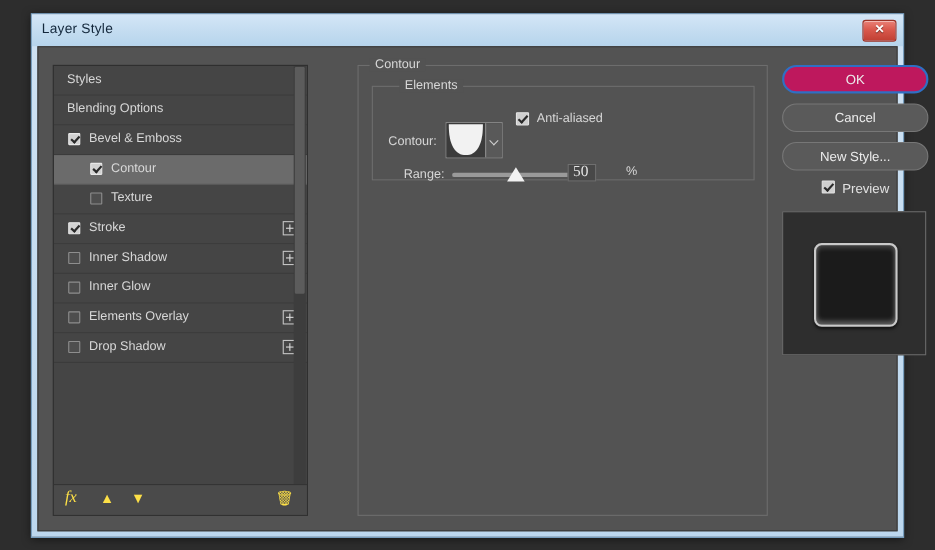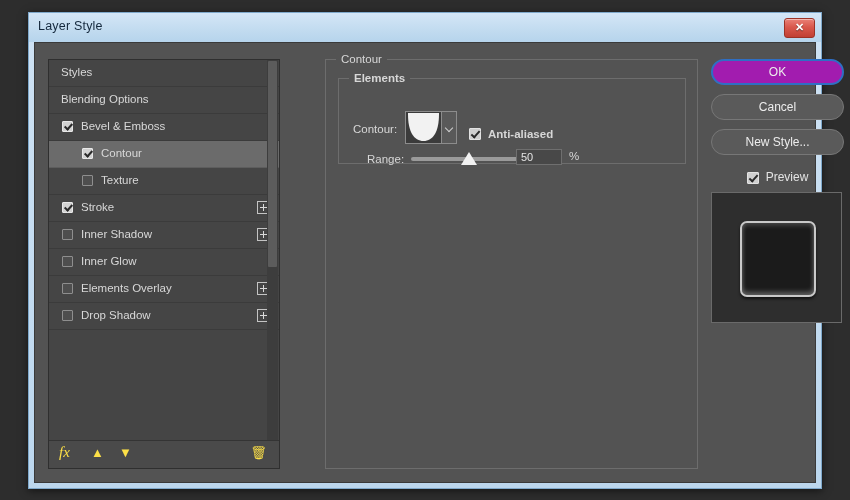--- a/index.html
+++ b/index.html
@@ -232,21 +232,21 @@
   }
   #elements-group {
     position: absolute;
     left: 12px;
     top: 18px;
     width: 348px;
     height: 86px;
     box-sizing: border-box;
     border: 1px solid #6d6d6d;
   }
-  #elements-group .group-legend { left: 10px; font-weight: bold; }
+  #elements-group .group-legend { left: 24px; }
 
   .field-label {
     position: absolute;
     font-size: 11.5px;
     color: #d7d7d7;
   }
   #lbl-contour { left: 14px; top: 44px; }
   #lbl-range   { left: 28px; top: 74px; }
 
   
@@ -285,25 +285,24 @@
     height: 5px;
     border: solid #d0d0d0;
     border-width: 0 1px 1px 0;
     transform: rotate(45deg);
   }
 
   
   #aa-wrap {
     position: absolute;
     left: 130px;
-    top: 49px;
+    top: 23px;
     display: flex;
     align-items: flex-start;
     cursor: pointer;
-    font-weight: bold;
   }
   #aa-box {
     position: relative;
     width: 12px;
     height: 12px;
     box-sizing: border-box;
     background: #cfcfcf;
     border: 1px solid #e2e2e2;
     border-radius: 1px;
   }
@@ -344,28 +343,28 @@
     height: 0;
     border-left: 8px solid transparent;
     border-right: 8px solid transparent;
     border-bottom: 13px solid #f2f2f2;
     cursor: pointer;
   }
   #range-input {
     position: absolute;
     left: 177px;
     top: 70px;
-    width: 46px;
+    width: 26px;
     height: 16px;
     box-sizing: border-box;
     background: #484848;
     border: 1px solid #6f6f6f;
     color: #e4e4e4;
-    font-size: 11px;
-    font-family: Liberation Sans, sans-serif;
+    font-size: 14px;
+    font-family: Liberation Serif, serif;
     padding: 0 4px;
     line-height: 14px;
   }
   #range-pct {
     position: absolute;
     left: 230px;
     top: 71px;
     font-size: 11.5px;
     color: #d7d7d7;
   }
@@ -387,28 +386,28 @@
     background: #5a5a5a;
     border: 1px solid #777;
     color: #ececec;
     font-size: 12px;
     font-family: "Liberation Sans", sans-serif;
     cursor: pointer;
     box-sizing: border-box;
   }
   .dlg-btn.primary {
     border: 2px solid #2f6fc4;
-    background: #a21caf;
+    background: #be185d;
   }
   #preview-wrap {
     position: relative;
     margin-top: 3px;
     height: 20px;
     display: flex;
-    align-items: flex-end;
+    align-items: flex-start;
     justify-content: center;
     cursor: pointer;
   }
   #preview-box {
     position: relative;
     width: 12px;
     height: 12px;
     box-sizing: border-box;
     background: #cfcfcf;
     border: 1px solid #e2e2e2;

